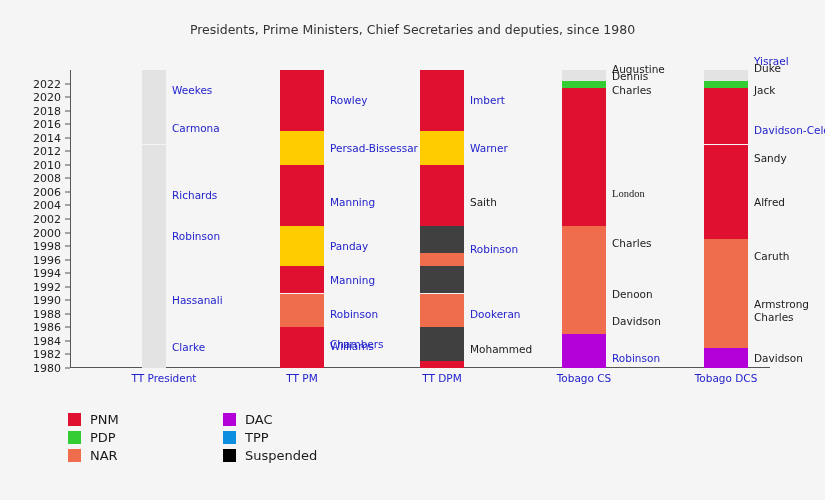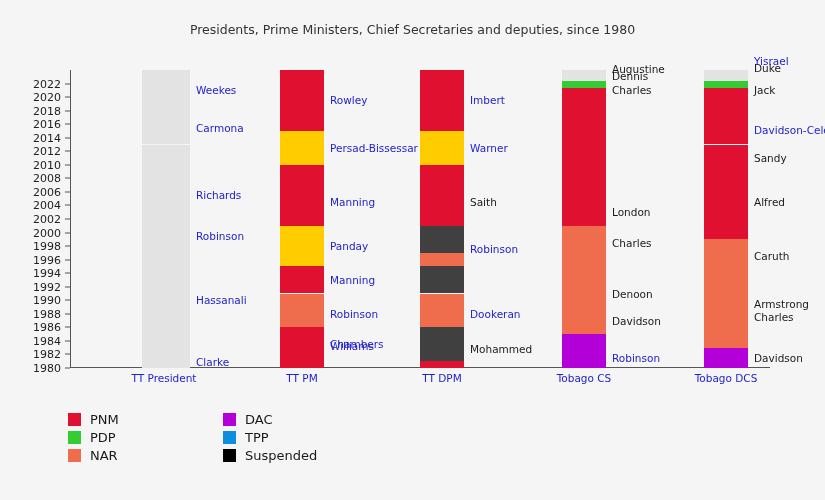--- a/index.html
+++ b/index.html
@@ -114,33 +114,33 @@
       <div class="ytick" style="top: 257.364px;">1986</div>
       <div class="ytick-mark" style="top: 257.364px;"></div>
       <div class="ytick" style="top: 270.909px;">1984</div>
       <div class="ytick-mark" style="top: 270.909px;"></div>
       <div class="ytick" style="top: 284.455px;">1982</div>
       <div class="ytick-mark" style="top: 284.455px;"></div>
       <div class="ytick" style="top: 298px;">1980</div>
       <div class="ytick-mark" style="top: 298px;"></div>
     </div>
   <div id="columns">
-      <div class="column" style="left: 72px; width: 48px;">
+      <div class="column" style="left: 72px; width: 24px;">
         <div class="seg" title="Weekes" style="top: 0px; height: 40.6364px; background: rgb(227, 227, 227);"></div>
         <div class="seg-label lbl-blue" style="top: 20.3182px;">Weekes</div>
         <div class="seg" title="Carmona" style="top: 40.6364px; height: 33.8636px; background: rgb(227, 227, 227);"></div>
         <div class="seg-label lbl-blue" style="top: 57.5682px;">Carmona</div>
         <div class="seg" title="Richards" style="top: 74.5px; height: 67.7273px; background: rgb(227, 227, 227);"></div>
         <div class="seg-label lbl-blue" style="top: 125.295px;">Richards</div>
         <div class="seg" title="Robinson" style="top: 142.227px; height: 40.6364px; background: rgb(227, 227, 227);"></div>
         <div class="seg-label lbl-blue" style="top: 165.932px;">Robinson</div>
         <div class="seg" title="Hassanali" style="top: 182.864px; height: 67.7273px; background: rgb(227, 227, 227);"></div>
         <div class="seg-label lbl-blue" style="top: 230.273px;">Hassanali</div>
         <div class="seg" title="Clarke" style="top: 250.591px; height: 47.4091px; background: rgb(227, 227, 227);"></div>
-        <div class="seg-label lbl-blue" style="top: 292px;">Clarke</div>
+        <div class="seg-label lbl-blue" style="top: 277px;">Clarke</div>
       </div>
       <div class="column" style="left: 210px; width: 44px;">
         <div class="seg" title="Rowley" style="top: 0px; height: 60.9545px; background: rgb(224, 16, 48);"></div>
         <div class="seg-label lbl-blue" style="top: 30.4773px;">Rowley</div>
         <div class="seg" title="Persad-Bissessar" style="top: 60.9545px; height: 33.8636px; background: rgb(255, 204, 0);"></div>
         <div class="seg-label lbl-blue" style="top: 77.8864px;">Persad-Bissessar</div>
         <div class="seg" title="Manning" style="top: 94.8182px; height: 60.9545px; background: rgb(224, 16, 48);"></div>
         <div class="seg-label lbl-blue" style="top: 132.068px;">Manning</div>
         <div class="seg" title="Panday" style="top: 155.773px; height: 40.6364px; background: rgb(255, 204, 0);"></div>
         <div class="seg-label lbl-blue" style="top: 176.091px;">Panday</div>
@@ -172,21 +172,21 @@
       </div>
       <div class="column" style="left: 492px; width: 44px;">
         <div class="seg" title="Augustine" style="top: 0px; height: 10.8364px; background: rgb(227, 227, 227);"></div>
         <div class="seg-label lbl-dark" style="top: -1.35455px;">Augustine</div>
         <div class="seg" title="Dennis" style="top: 10.8364px; height: 6.77273px; background: rgb(51, 204, 51);"></div>
         <div class="seg-label lbl-dark" style="top: 6.09545px;">Dennis</div>
         <div class="seg" title="PNM" style="top: 17.6091px; height: 2.70909px; background: rgb(224, 16, 48);"></div>
         <div class="seg" title="Charles" style="top: 20.3182px; height: 27.0909px; background: rgb(224, 16, 48);"></div>
         <div class="seg-label lbl-dark" style="top: 20.3182px;">Charles</div>
         <div class="seg" title="London" style="top: 47.4091px; height: 108.364px; background: rgb(224, 16, 48);"></div>
-        <div class="seg-label lbl-dark" style="top: 142px;">London</div>
+        <div class="seg-label lbl-dark" style="top: 123px; font-family: Liberation Serif, serif;">London</div>
         <div class="seg" title="Charles" style="top: 155.773px; height: 33.8636px; background: rgb(239, 108, 77);"></div>
         <div class="seg-label lbl-dark" style="top: 172.705px;">Charles</div>
         <div class="seg" title="Denoon" style="top: 189.636px; height: 54.1818px; background: rgb(239, 108, 77);"></div>
         <div class="seg-label lbl-dark" style="top: 223.5px;">Denoon</div>
         <div class="seg" title="Davidson" style="top: 243.818px; height: 20.3182px; background: rgb(239, 108, 77);"></div>
         <div class="seg-label lbl-dark" style="top: 250.591px;">Davidson</div>
         <div class="seg" title="Robinson" style="top: 264.136px; height: 33.8636px; background: rgb(180, 0, 216);"></div>
         <div class="seg-label lbl-blue" style="top: 287.841px;">Robinson</div>
       </div>
       <div class="column" style="left: 634px; width: 44px;">

